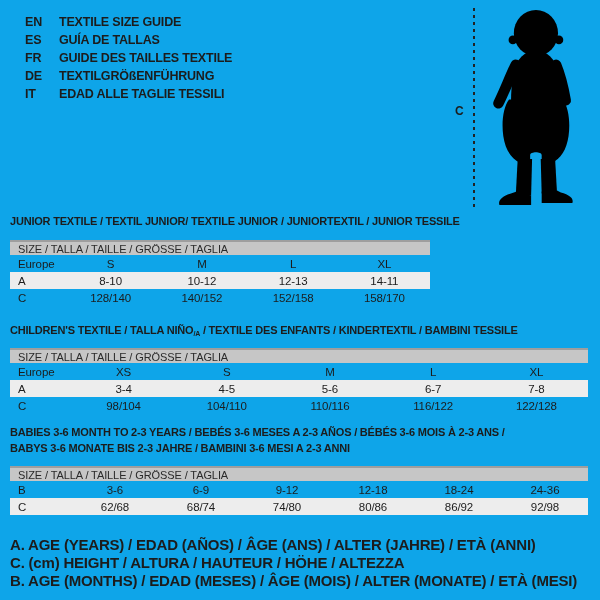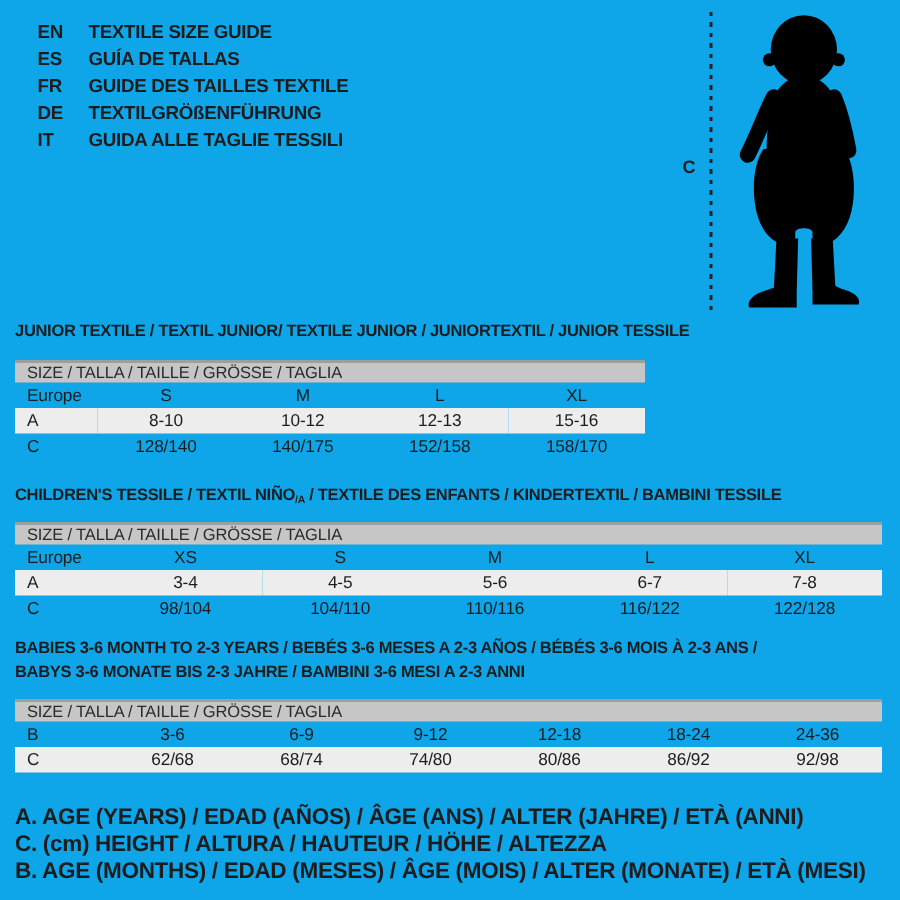--- a/index.html
+++ b/index.html
@@ -55,21 +55,21 @@
     <div class="lang-row">
       <span class="lang-code">ES</span><span class="lang-title">GUÍA DE TALLAS</span>
     </div>
     <div class="lang-row">
       <span class="lang-code">FR</span><span class="lang-title">GUIDE DES TAILLES TEXTILE</span>
     </div>
     <div class="lang-row">
       <span class="lang-code">DE</span><span class="lang-title">TEXTILGRÖßENFÜHRUNG</span>
     </div>
     <div class="lang-row">
-      <span class="lang-code">IT</span><span class="lang-title">GUIDA ALLE TAGLIE TESSILI</span>
+      <span class="lang-code">IT</span><span class="lang-title">EDAD ALLE TAGLIE TESSILI</span>
     </div>
   </div>
 
   <div class="measure-line"></div>
   <div class="measure-label">C</div>
   <svg class="baby" viewBox="0 0 100 212" preserveAspectRatio="xMidYMid meet">
     <g fill="currentColor" stroke="none">
       <ellipse cx="52" cy="27" rx="23" ry="24"></ellipse>
       <circle cx="28" cy="34" r="4.5"></circle>
       <circle cx="76" cy="34" r="4.5"></circle>
@@ -103,34 +103,34 @@
         <td>S</td>
         <td>M</td>
         <td>L</td>
         <td>XL</td>
       </tr>
       <tr class="alt">
         <td class="lab">A</td>
         <td>8-10</td>
         <td>10-12</td>
         <td>12-13</td>
-        <td>15-16</td>
+        <td>14-11</td>
       </tr>
       <tr>
         <td class="lab">C</td>
         <td>128/140</td>
-        <td>140/175</td>
+        <td>140/152</td>
         <td>152/158</td>
         <td>158/170</td>
       </tr>
     </tbody>
       </table>
   </div>
 
-  <div class="sec-title" style="top:324px;"><span>CHILDREN'S TESSILE / TEXTIL NIÑO</span><span class="sub">/A</span><span> / TEXTILE DES ENFANTS / KINDERTEXTIL / BAMBINI TESSILE</span></div>
+  <div class="sec-title" style="top:324px;"><span>CHILDREN'S TEXTILE / TALLA NIÑO</span><span class="sub">/A</span><span> / TEXTILE DES ENFANTS / KINDERTEXTIL / BAMBINI TESSILE</span></div>
   <div class="tbl-wrap" style="top:348px;width:578px;">
     <div class="size-bar">SIZE / TALLA / TAILLE / GRÖSSE / TAGLIA</div>
     <table class="tbl" style="width:578px;">
       <colgroup>
           <col style="width:62px;">
           <col>
           <col>
           <col>
           <col>
           <col>

